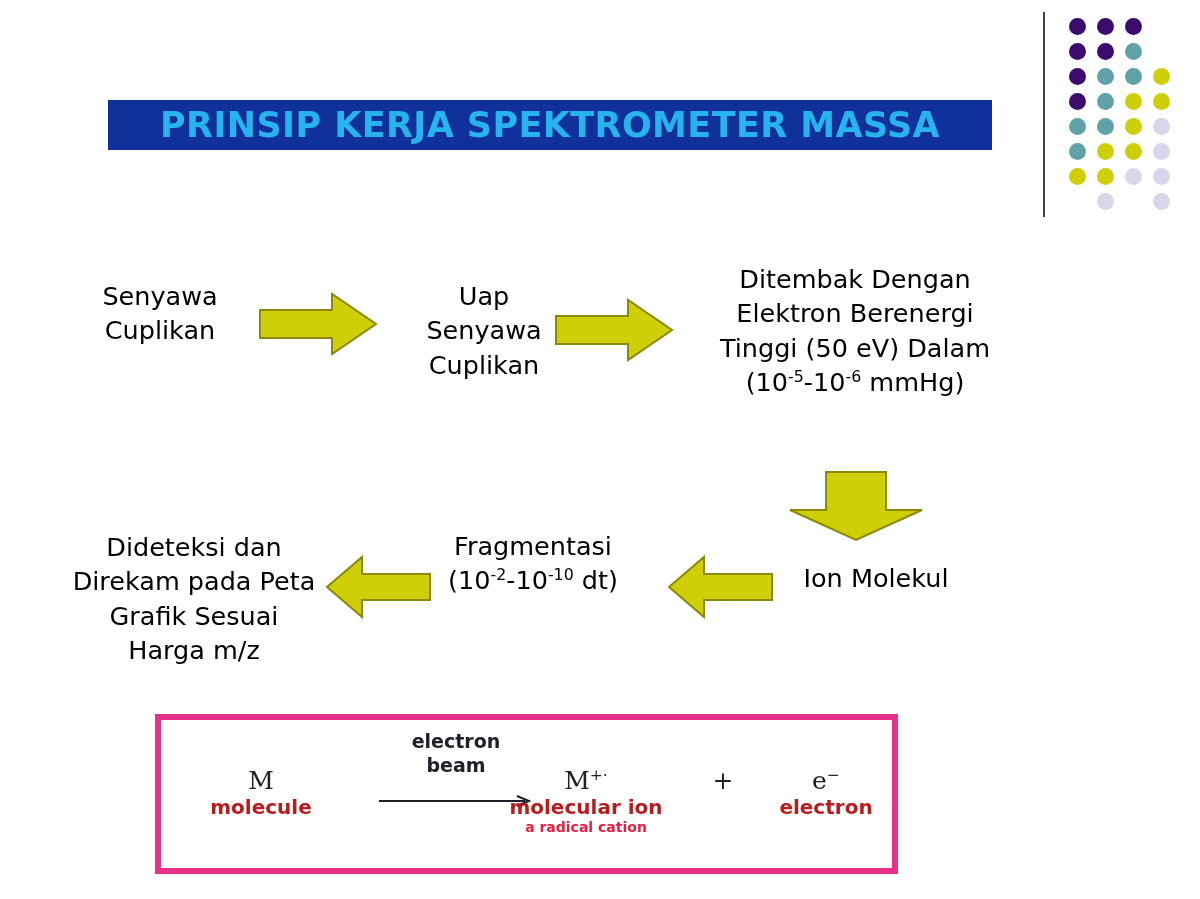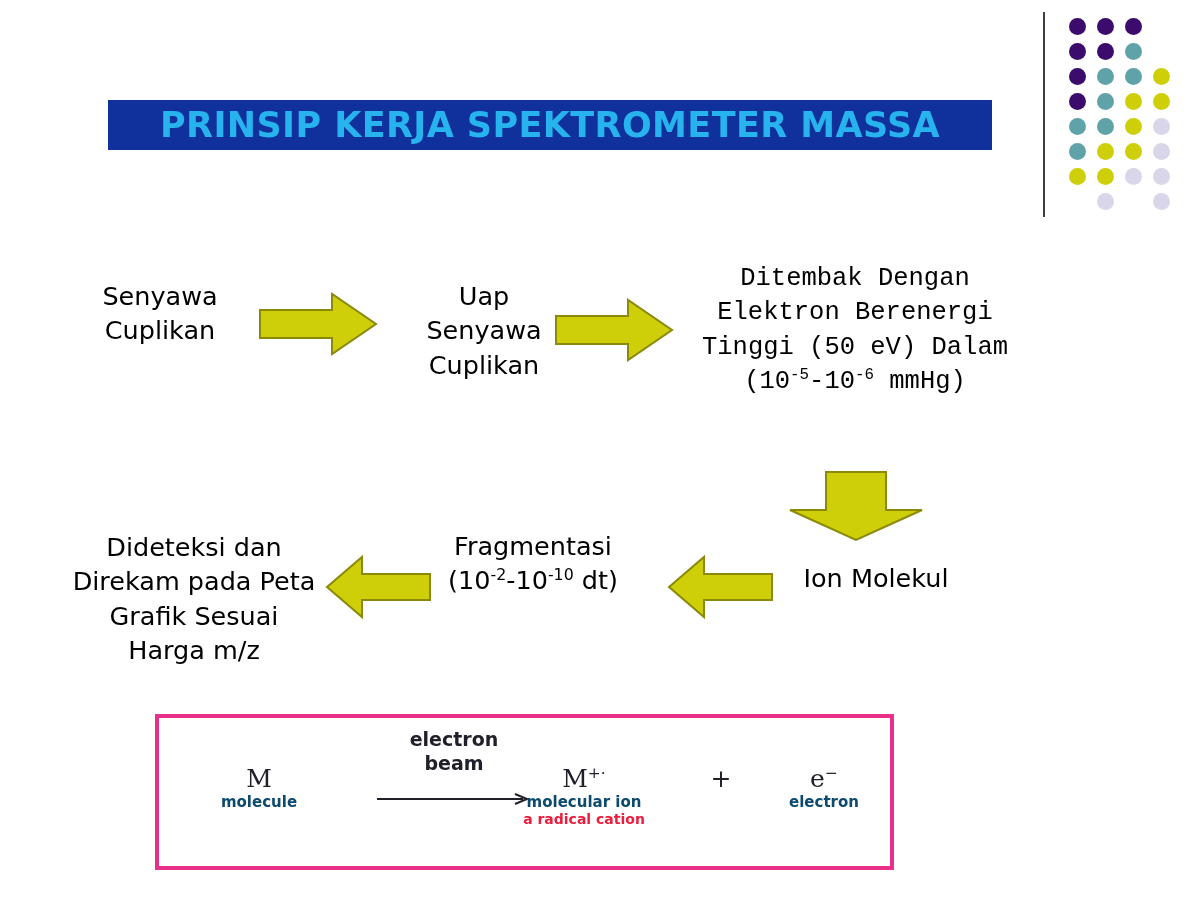--- a/index.html
+++ b/index.html
@@ -64,54 +64,54 @@
     text-align: center;
     color: #000000;
     font-size: 25.5px;
     line-height: 1.35;
     font-family: "DejaVu Sans", sans-serif;
   }
   .node sup { font-size: 0.62em; vertical-align: super; line-height: 0; }
 
   #node-senyawa-cuplikan { left: 72px; top: 279px; width: 176px; }
   #node-uap-senyawa      { left: 388px; top: 279px; width: 192px; }
-  #node-ditembak         { left: 700px; top: 262px; width: 310px; font-family: Liberation Mono, monospace; }
+  #node-ditembak         { left: 700px; top: 262px; width: 310px; }
   #node-ion-molekul      { left: 776px; top: 561px; width: 200px; }
   #node-mengalami        { left: 420px; top: 529px; width: 226px; }
   #node-dideteksi        { left: 48px; top: 530px; width: 292px; }
 
   
   .arrow { position: absolute; }
 
   #arrow-1 { left: 258px; top: 290px; }
   #arrow-2 { left: 554px; top: 296px; }
   #arrow-down { left: 786px; top: 470px; }
   #arrow-left-1 { left: 666px; top: 552px; }
   #arrow-left-2 { left: 324px; top: 552px; }
 
   
   #reaction-box {
     position: absolute;
     left: 155px;
     top: 714px;
     width: 731px;
     height: 148px;
-    border: 4px solid #be185d;
+    border: 6px solid #be185d;
     background: #ffffff;
   }
   .rx-item { position: absolute; text-align: center; }
   .rx-top {
     font-size: 25px;
     color: #20202a;
     font-family: "DejaVu Serif", serif;
   }
   .rx-sub {
-    font-size: 15px;
-    font-weight: bold;
-    color: #0c4a6e;
+    font-size: 20px;
+    font-weight: bold;
+    color: #b91c1c;
     font-family: "DejaVu Sans", sans-serif;
   }
   .rx-sub-red {
     font-size: 14px;
     font-weight: bold;
     color: #ec1c3c;
     font-family: "DejaVu Sans", sans-serif;
   }
   #rx-m        { left: 40px;  top: 46px; width: 120px; }
   #rx-ion      { left: 330px; top: 46px; width: 190px; }

